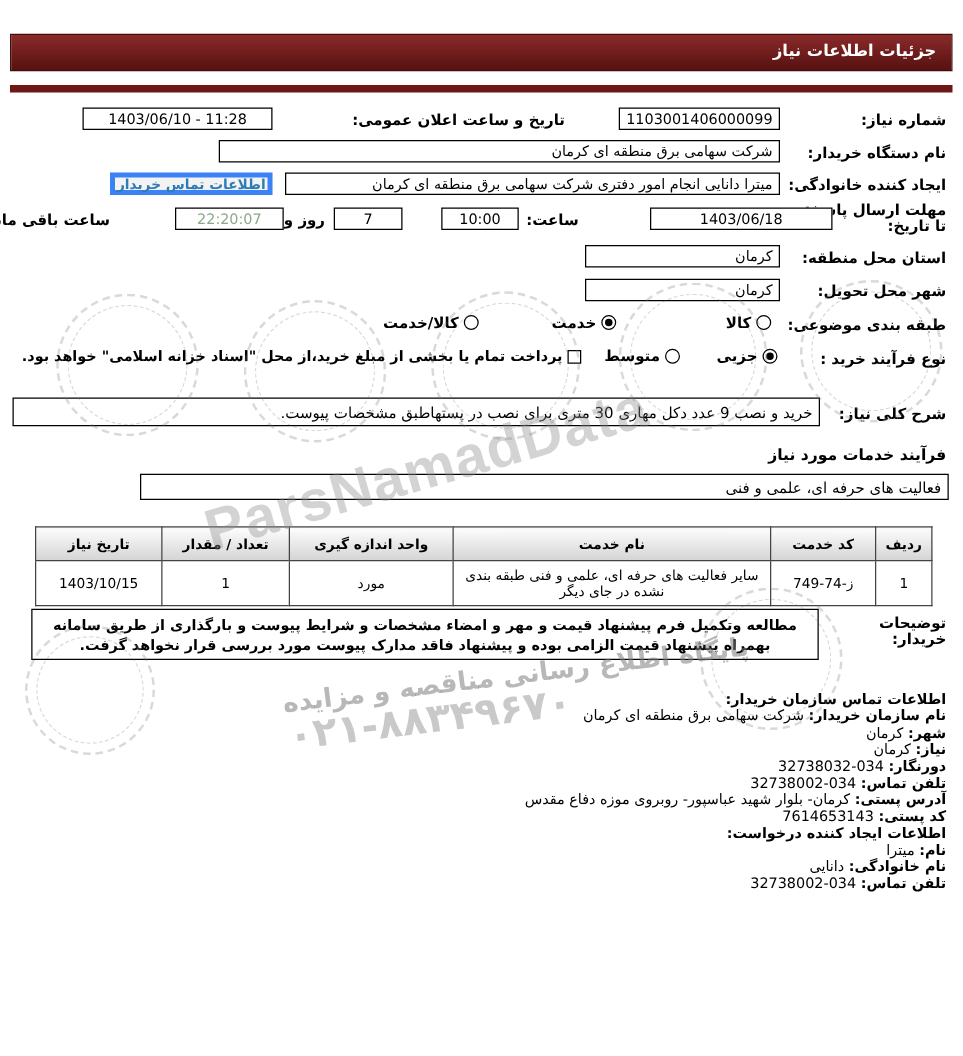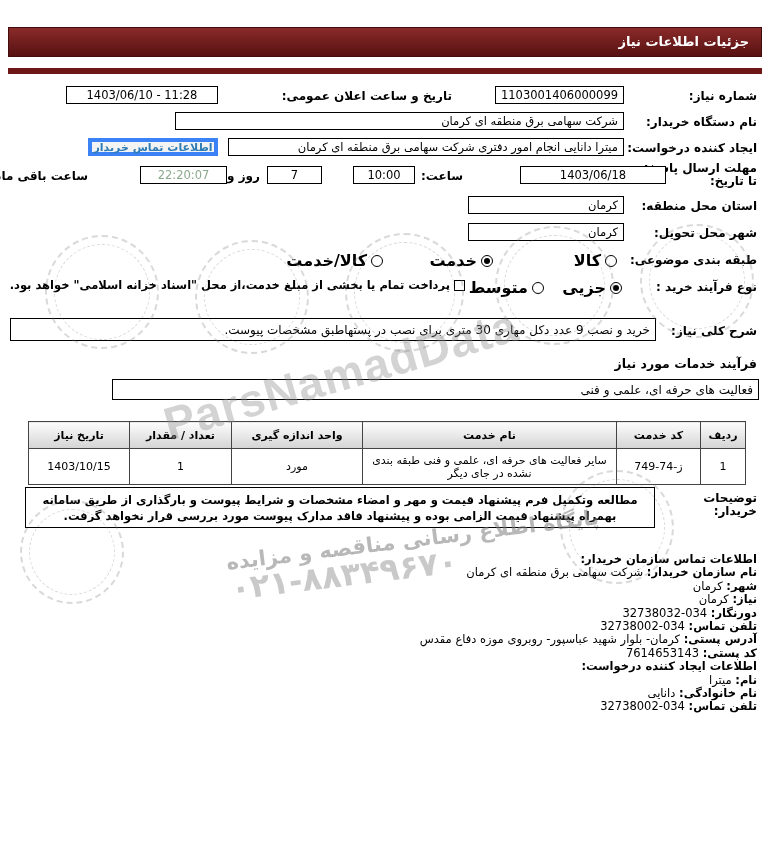--- a/index.html
+++ b/index.html
@@ -27,21 +27,21 @@
   .ltr { direction:ltr; }
   .green { color:var(--countdown,#8ca88c); }
 
   .link-btn {
     position:absolute; box-sizing:border-box; height:18px; display:flex; align-items:center; justify-content:center;
     background:#f3f3f3; border:4px solid #3b82f6; color:var(--link,#2d7cb5);
     font-size:11px; font-weight:bold; cursor:pointer; white-space:nowrap;
   }
 
   .opt { position:absolute; display:flex; align-items:center; gap:4px; }
-  .opt-lbl { font-size:16px; font-weight:bold; white-space:nowrap; }
+  .opt-lbl { font-size:12px; font-weight:bold; white-space:nowrap; }
   .opt-lbl.small { font-size:11.5px; }
   .radio { width:12px; height:12px; border:1px solid #000; border-radius:50%; background:#fff; position:relative; flex:0 0 auto; box-sizing:border-box; }
   .radio.checked::after { content:""; position:absolute; inset:2px; background:#000; border-radius:50%; }
   .checkbox { width:11px; height:11px; border:1px solid #000; background:#fff; flex:0 0 auto; box-sizing:border-box; }
 
   
   .p-lbl-need { right:13px; top:89px; }
   .p-box-need { left:495px; top:86px; width:129px; }
   .p-lbl-announce { right:318px; top:89px; }
   .p-box-announce { left:66px; top:86px; width:152px; }
@@ -124,21 +124,21 @@
   <div class="accent-strip"></div>
 
   <span class="lbl p-lbl-need">شماره نیاز:</span>
   <div class="box center ltr p-box-need">1103001406000099</div>
   <span class="lbl p-lbl-announce">تاریخ و ساعت اعلان عمومی:</span>
   <div class="box center ltr p-box-announce">1403/06/10 - 11:28</div>
 
   <span class="lbl p-lbl-org">نام دستگاه خریدار:</span>
   <div class="box p-box-org">شرکت سهامی برق منطقه ای کرمان</div>
 
-  <span class="lbl p-lbl-creator">ایجاد کننده درخواست:</span>
+  <span class="lbl p-lbl-creator">ایجاد کننده خانوادگی:</span>
   <div class="box p-box-creator">میترا دانایی انجام امور دفتری شرکت سهامی برق منطقه ای کرمان</div>
   <div class="link-btn p-link-contact">اطلاعات تماس خریدار</div>
 
   <span class="lbl wrap p-lbl-deadline">مهلت ارسال پاسخ: تا تاریخ:</span>
   <div class="box center ltr p-box-ddate">1403/06/18</div>
   <span class="lbl p-lbl-hour">ساعت:</span>
   <div class="box center ltr p-box-hour">10:00</div>
   <div class="box center ltr p-box-days">7</div>
   <span class="lbl p-lbl-days">روز و</span>
   <div class="box center ltr green p-box-remaining">22:20:07</div>
@@ -167,21 +167,21 @@
   <label class="opt p-opt-jozee">
     <span class="radio checked"></span>
     <span class="opt-lbl">جزیی</span>
   </label>
   <label class="opt p-opt-motevaset">
     <span class="radio"></span>
     <span class="opt-lbl">متوسط</span>
   </label>
   <label class="opt p-opt-treasury">
     <span class="checkbox"></span>
-    <span class="opt-lbl small">پرداخت تمام یا بخشی از مبلغ خدمت،از محل "اسناد خزانه اسلامی" خواهد بود.</span>
+    <span class="opt-lbl small">پرداخت تمام یا بخشی از مبلغ خرید،از محل "اسناد خزانه اسلامی" خواهد بود.</span>
   </label>
 
   <span class="lbl p-lbl-desc">شرح کلی نیاز:</span>
   <div class="box p-box-desc">خرید و نصب 9 عدد دکل مهاری 30 متری برای نصب در پستهاطبق مشخصات پیوست.</div>
 
   <span class="lbl p-section-services">فرآیند خدمات مورد نیاز</span>
   <span class="lbl p-lbl-group">گروه خدمت:</span>
   <div class="box p-box-group">فعالیت های حرفه ای، علمی و فنی</div>
 
   <table class="p-table">

